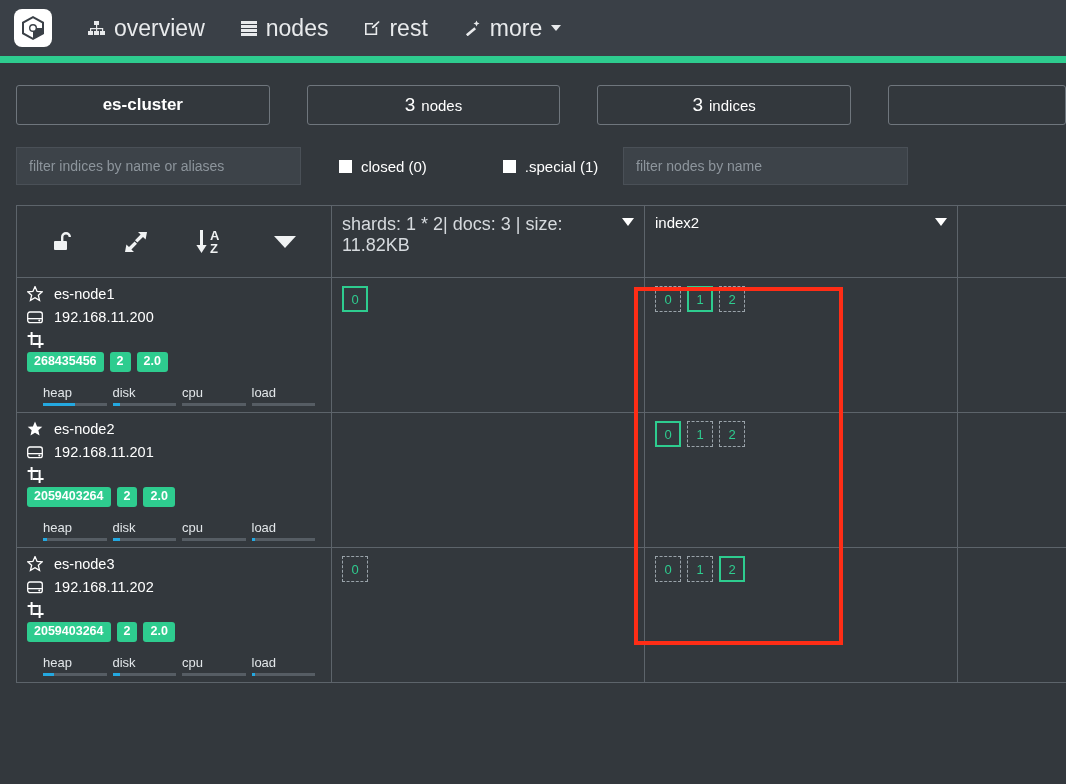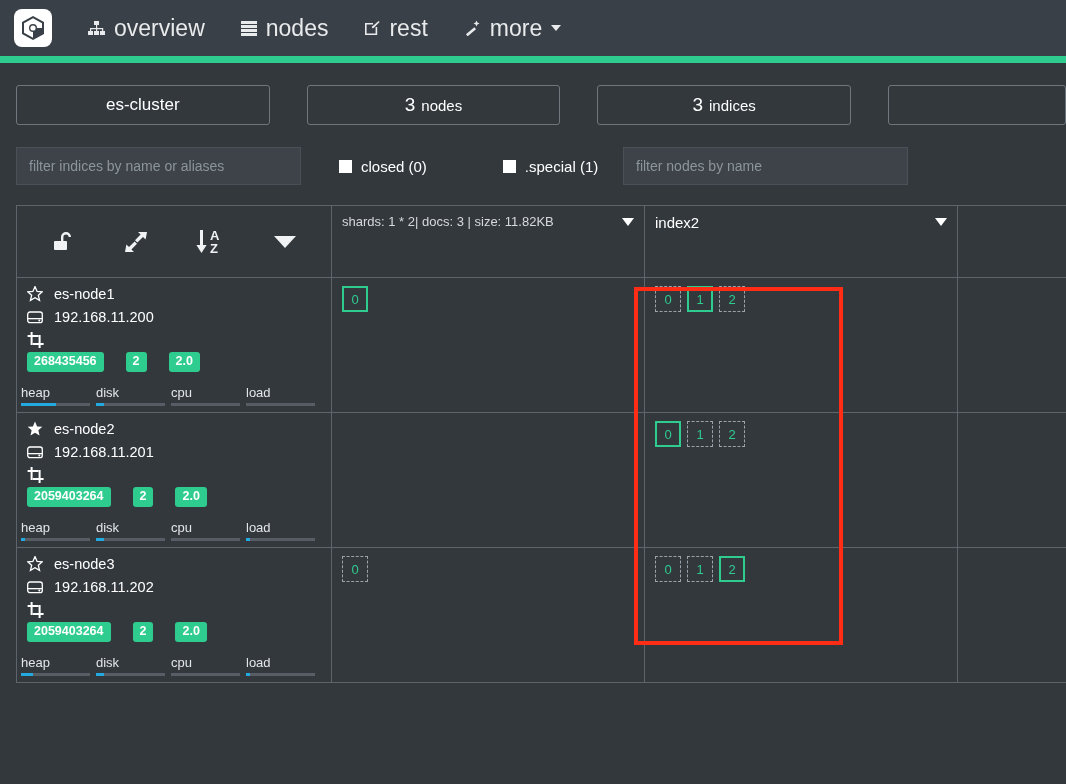--- a/index.html
+++ b/index.html
@@ -68,21 +68,21 @@
   .stat-box {
     height: 40px;
     border: 1px solid #6f767d;
     border-radius: 3px;
     display: flex;
     align-items: center;
     justify-content: center;
     color: #ffffff;
     background: transparent;
   }
-  .stat-box.cluster { width: 285px; font-size: 17px; font-weight: normal; }
+  .stat-box.cluster { width: 285px; font-size: 17px; font-weight: bold; }
   .stat-box.nodes   { width: 285px; }
   .stat-box.indices { width: 285px; }
   .stat-box.extra   { width: 200px; }
   .stat-num { font-size: 19px; margin-right: 6px; }
   .stat-label { font-size: 15px; }
 
   
   .filters-row {
     display: flex;
     align-items: center;
@@ -157,49 +157,49 @@
     border-top: 12px solid #f0f2f3;
     cursor: pointer;
   }
   .idx-name {
     color: #ffffff;
     font-size: 15px;
     margin-bottom: 5px;
   }
   .idx-meta {
     color: #d6dade;
-    font-size: 13px;
+    font-size: 18px;
   }
   .idx-caret {
     position: absolute;
     top: 12px; right: 10px;
     width: 0; height: 0;
     border-left: 6px solid transparent;
     border-right: 6px solid transparent;
     border-top: 8px solid #ffffff;
     cursor: pointer;
   }
 
   
   .node-cell { height: 135px; position: relative; }
   .node-line { display: flex; align-items: center; color: #ffffff; font-size: 14.5px; margin-bottom: 7px; }
   .node-line .ic { width: 20px; display: inline-flex; align-items: center; margin-right: 7px; color: #ffffff; }
-  .badges { display: flex; gap: 22px; margin-top: 4px; }
+  .badges { display: flex; gap: 6px; margin-top: 4px; }
   .badge {
     background: #2ecc8f;
     color: #ffffff;
     font-size: 12.5px;
     font-weight: bold;
     border-radius: 3px;
     padding: 3px 7px;
     line-height: 1.1;
   }
   .metrics {
     position: absolute;
-    left: 4px; right: 10px; bottom: 6px;
+    left: 26px; right: 10px; bottom: 6px;
     display: flex;
   }
   .metric { flex: 1 1 0; padding-right: 6px; }
   .metric-label { color: #e2e6e9; font-size: 13px; margin-bottom: 3px; }
   .metric-track { height: 3px; background: #565d64; width: 100%; }
   .metric-fill { height: 3px; background: #24a8e0; }
 
   
   .shard-cell { height: 135px; }
   .shards { display: flex; gap: 6px; }

